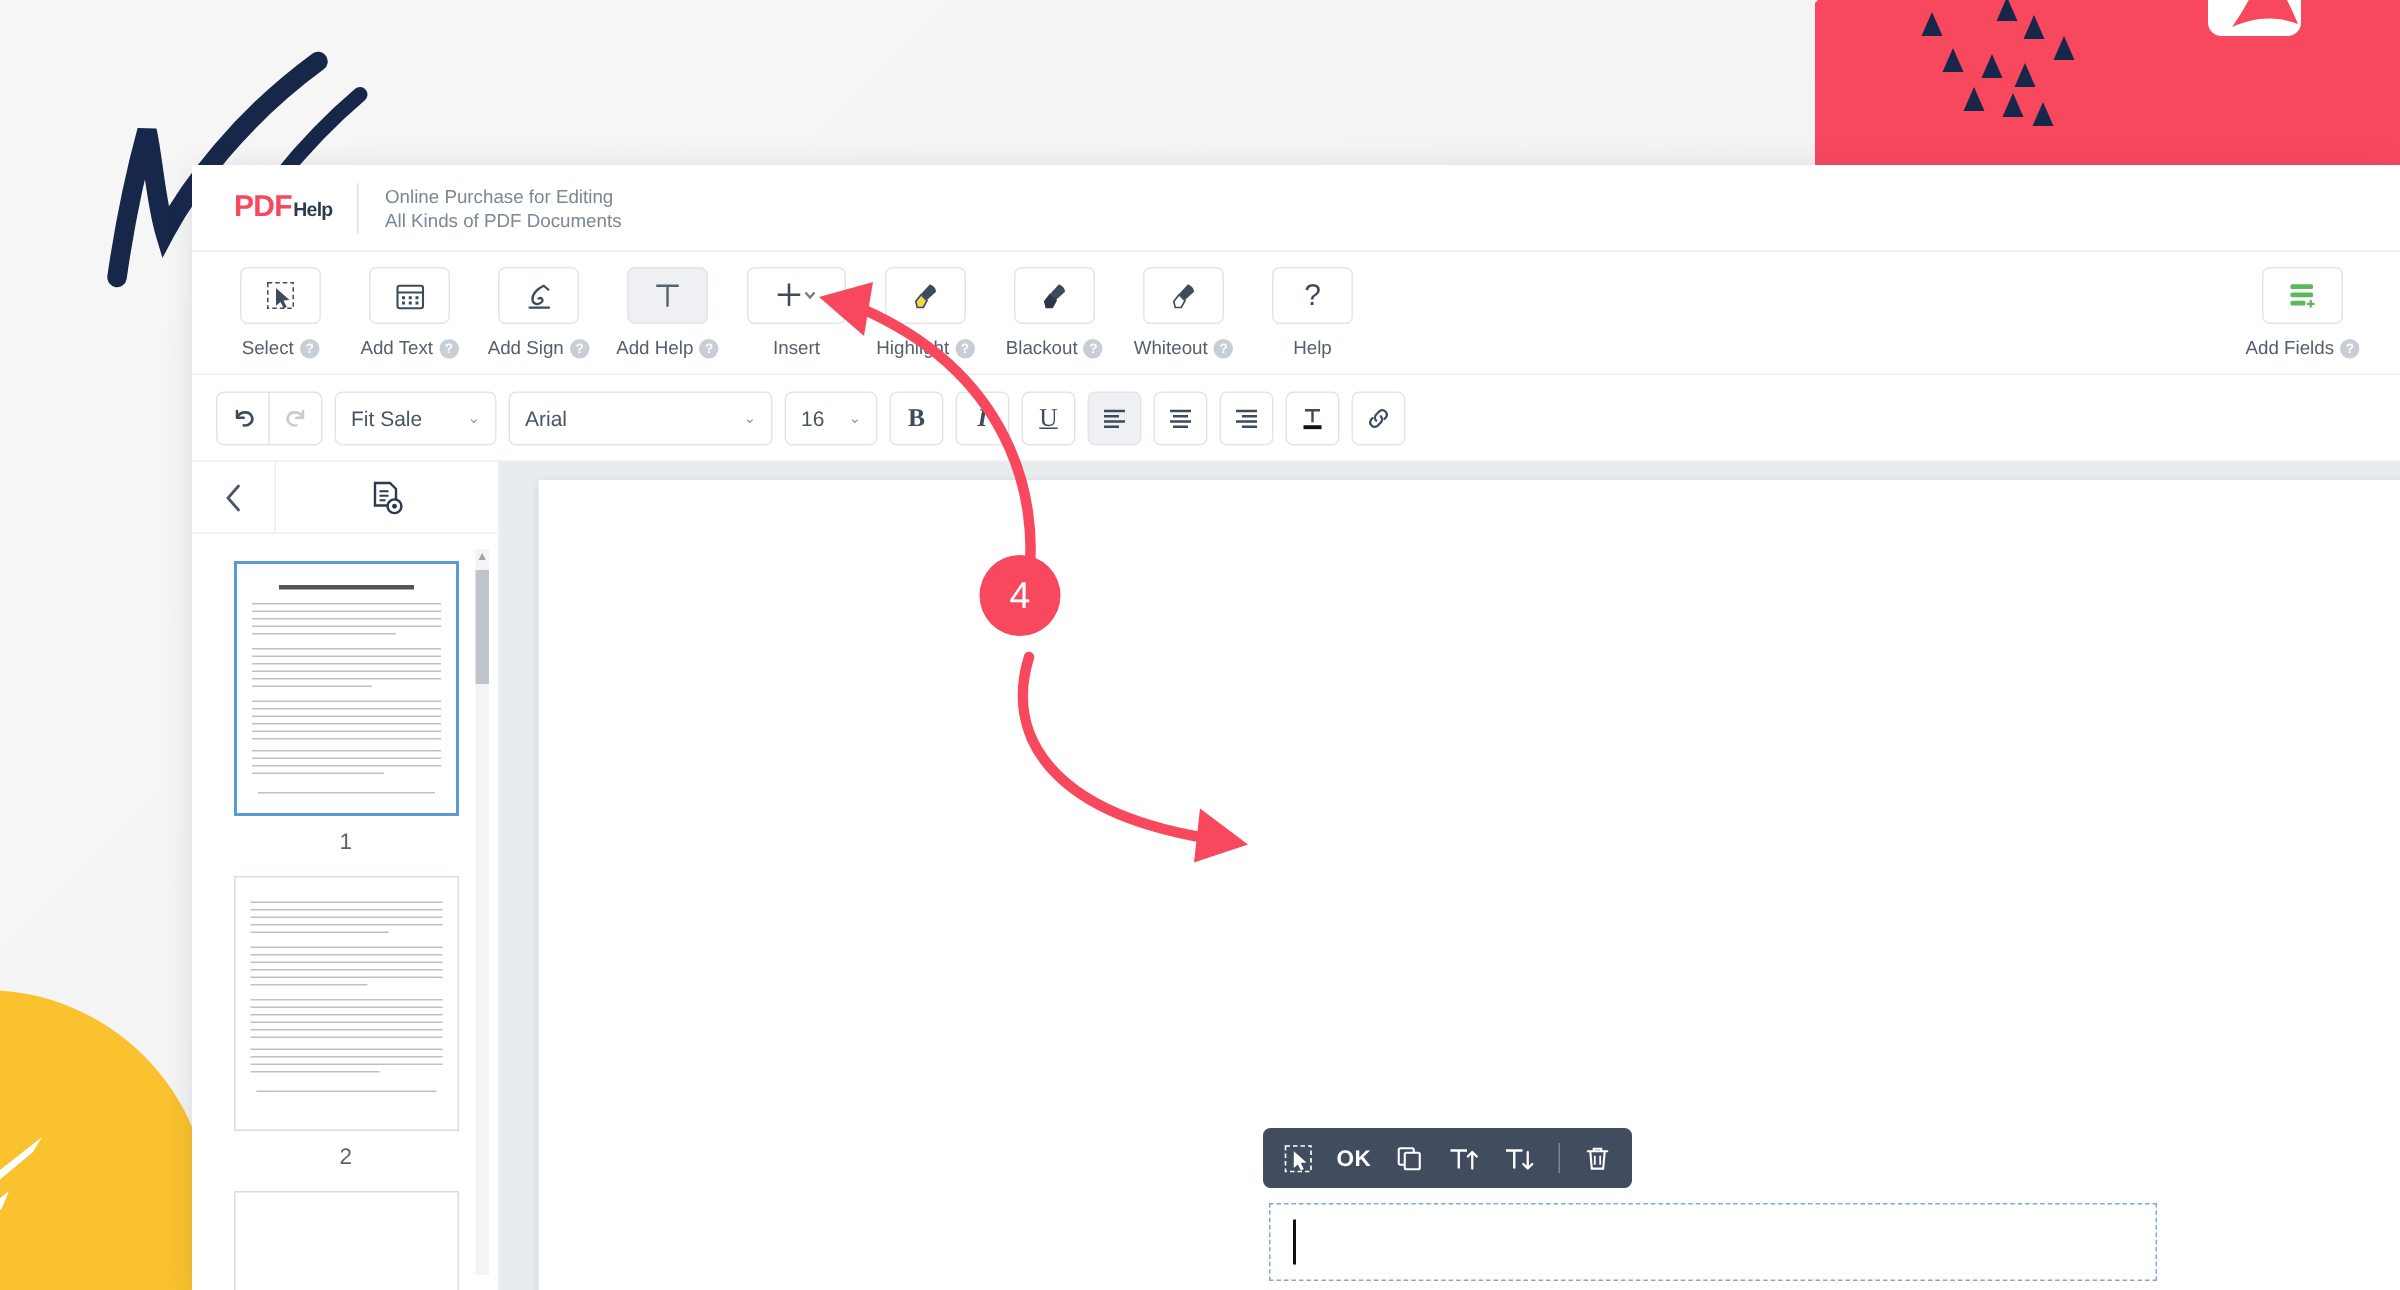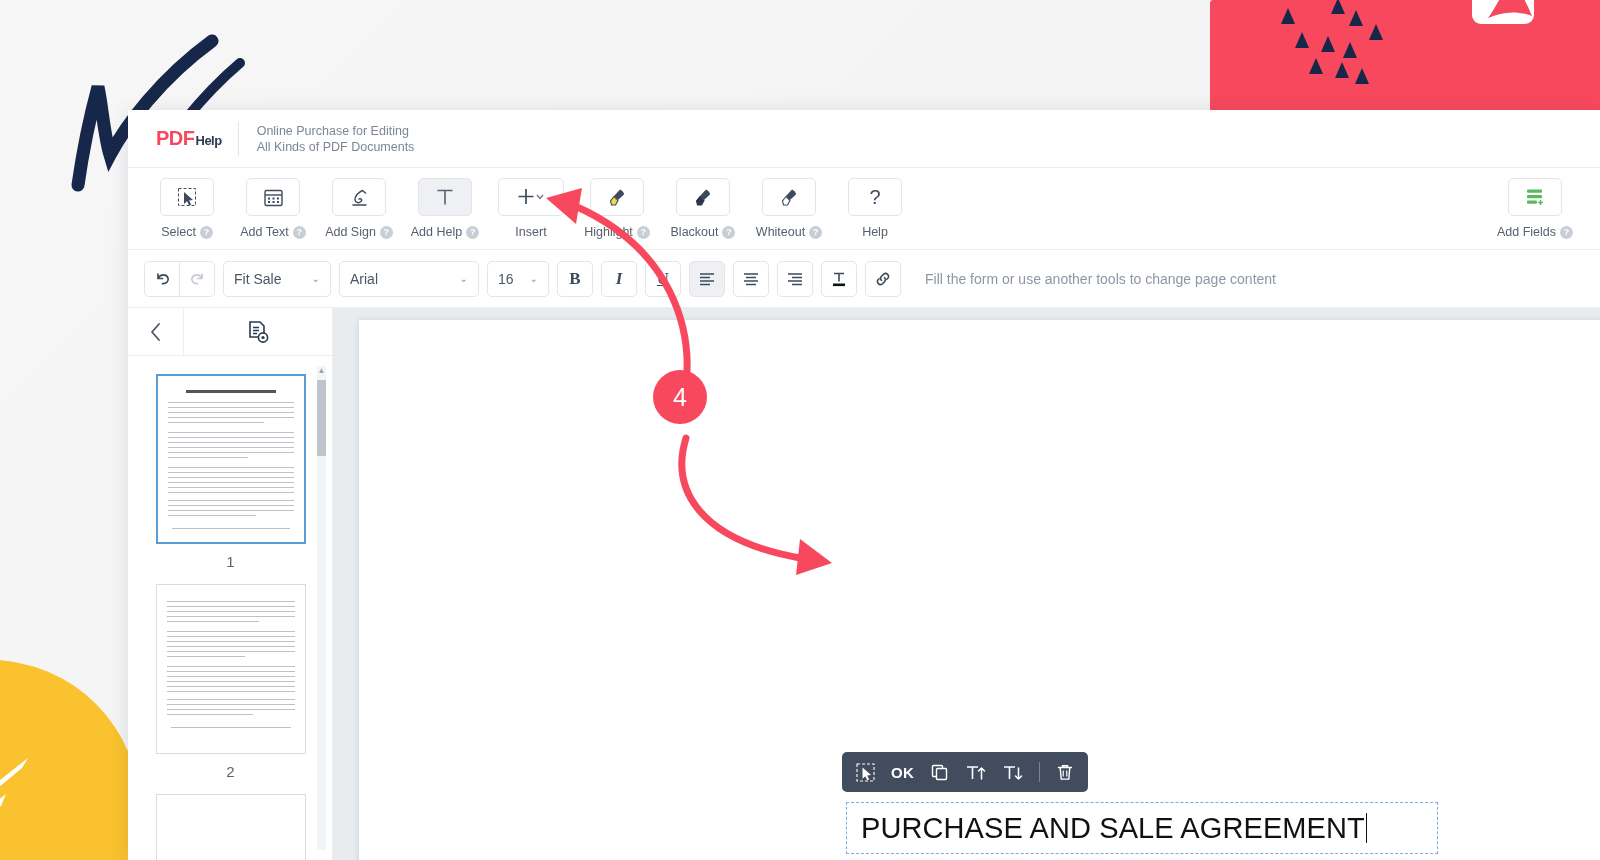--- a/index.html
+++ b/index.html
@@ -62,21 +62,21 @@
           font-size: 15px; }
   .fbtn.active { background: #eef0f3; }
   .fbtn.disabled { color: #c6ccd4; }
   .fgroup { display: flex; }
   .fgroup .fbtn:first-child { border-radius: 5px 0 0 5px; }
   .fgroup .fbtn:last-child { border-radius: 0 5px 5px 0; margin-left: -1px; }
   .fsel { height: 36px; border: 1px solid #e2e5ea; border-radius: 5px; background: #fff;
           display: flex; align-items: center; justify-content: space-between;
           padding: 0 10px; font-size: 14px; color: #4a5563; cursor: pointer; }
   #sel-zoom { width: 108px; }
-  #sel-font { width: 140px; }
+  #sel-font { width: 176px; }
   #sel-size { width: 62px; }
   .caret { font-size: 10px; color: #8b949f; margin-left: 8px; }
   #format-hint { font-size: 14px; color: #8d97a2; margin-left: 16px; }
 
   
   #app-body { display: flex; height: calc(750px - 58px - 82px - 58px); }
 
   
   #sidebar { width: 205px; border-right: 1px solid #eceef1; display: flex; flex-direction: column; background:#fff; }
   #sidebar-head { height: 48px; display: flex; border-bottom: 1px solid #eceef1; }
@@ -389,21 +389,20 @@
       </div>
       <div class="fbtn">
         <svg width="18" height="18" viewBox="0 0 18 18">
           <g fill="none" stroke="#3d4b5c" stroke-width="1.5" stroke-linecap="round">
             <path d="M7.5 10.5 a3 3 0 0 1 0-4.2 l2.2-2.2 a3 3 0 0 1 4.2 4.2 l-1 1"></path>
             <path d="M10.5 7.5 a3 3 0 0 1 0 4.2 l-2.2 2.2 a3 3 0 0 1-4.2-4.2 l1-1"></path>
           </g>
         </svg>
       </div>
 
-      <div id="format-hint">Fill the form or use another tools to change page content</div>
     </div>
 
     <div id="app-body">
 
       <div id="sidebar">
         <div id="sidebar-head">
           <div id="sidebar-collapse">
             <svg width="16" height="22" viewBox="0 0 16 22">
               <path d="M11 3 L4 11 L11 19" fill="none" stroke="#4b5563" stroke-width="1.8" stroke-linecap="round" stroke-linejoin="round"></path>
             </svg>
@@ -523,21 +522,20 @@
             <div class="ti">
               <svg width="18" height="19" viewBox="0 0 18 19">
                 <path d="M2.5 4.5h13M6.5 4.5V2.8h5v1.7" fill="none" stroke="#fff" stroke-width="1.4" stroke-linecap="round"></path>
                 <path d="M4.2 4.5 l1 11.6 h7.6 l1-11.6" fill="none" stroke="#fff" stroke-width="1.4"></path>
                 <path d="M7.2 7.5v6M10.8 7.5v6" stroke="#fff" stroke-width="1.2"></path>
               </svg>
             </div>
           </div>
 
           <div id="text-box">
-            <span id="text-box-value">PURCHASE AND SALE AGREEMENT</span>
               <span id="text-caret"></span>
           </div>
 
         </div>
       </div>
     </div>
   </div>
 
   <svg id="arrow-up" class="deco" viewBox="0 0 220 230">
     <path d="M165 225 C 175 160, 150 80, 55 38" fill="none" stroke="#f8485e" stroke-width="7" stroke-linecap="round"></path>

